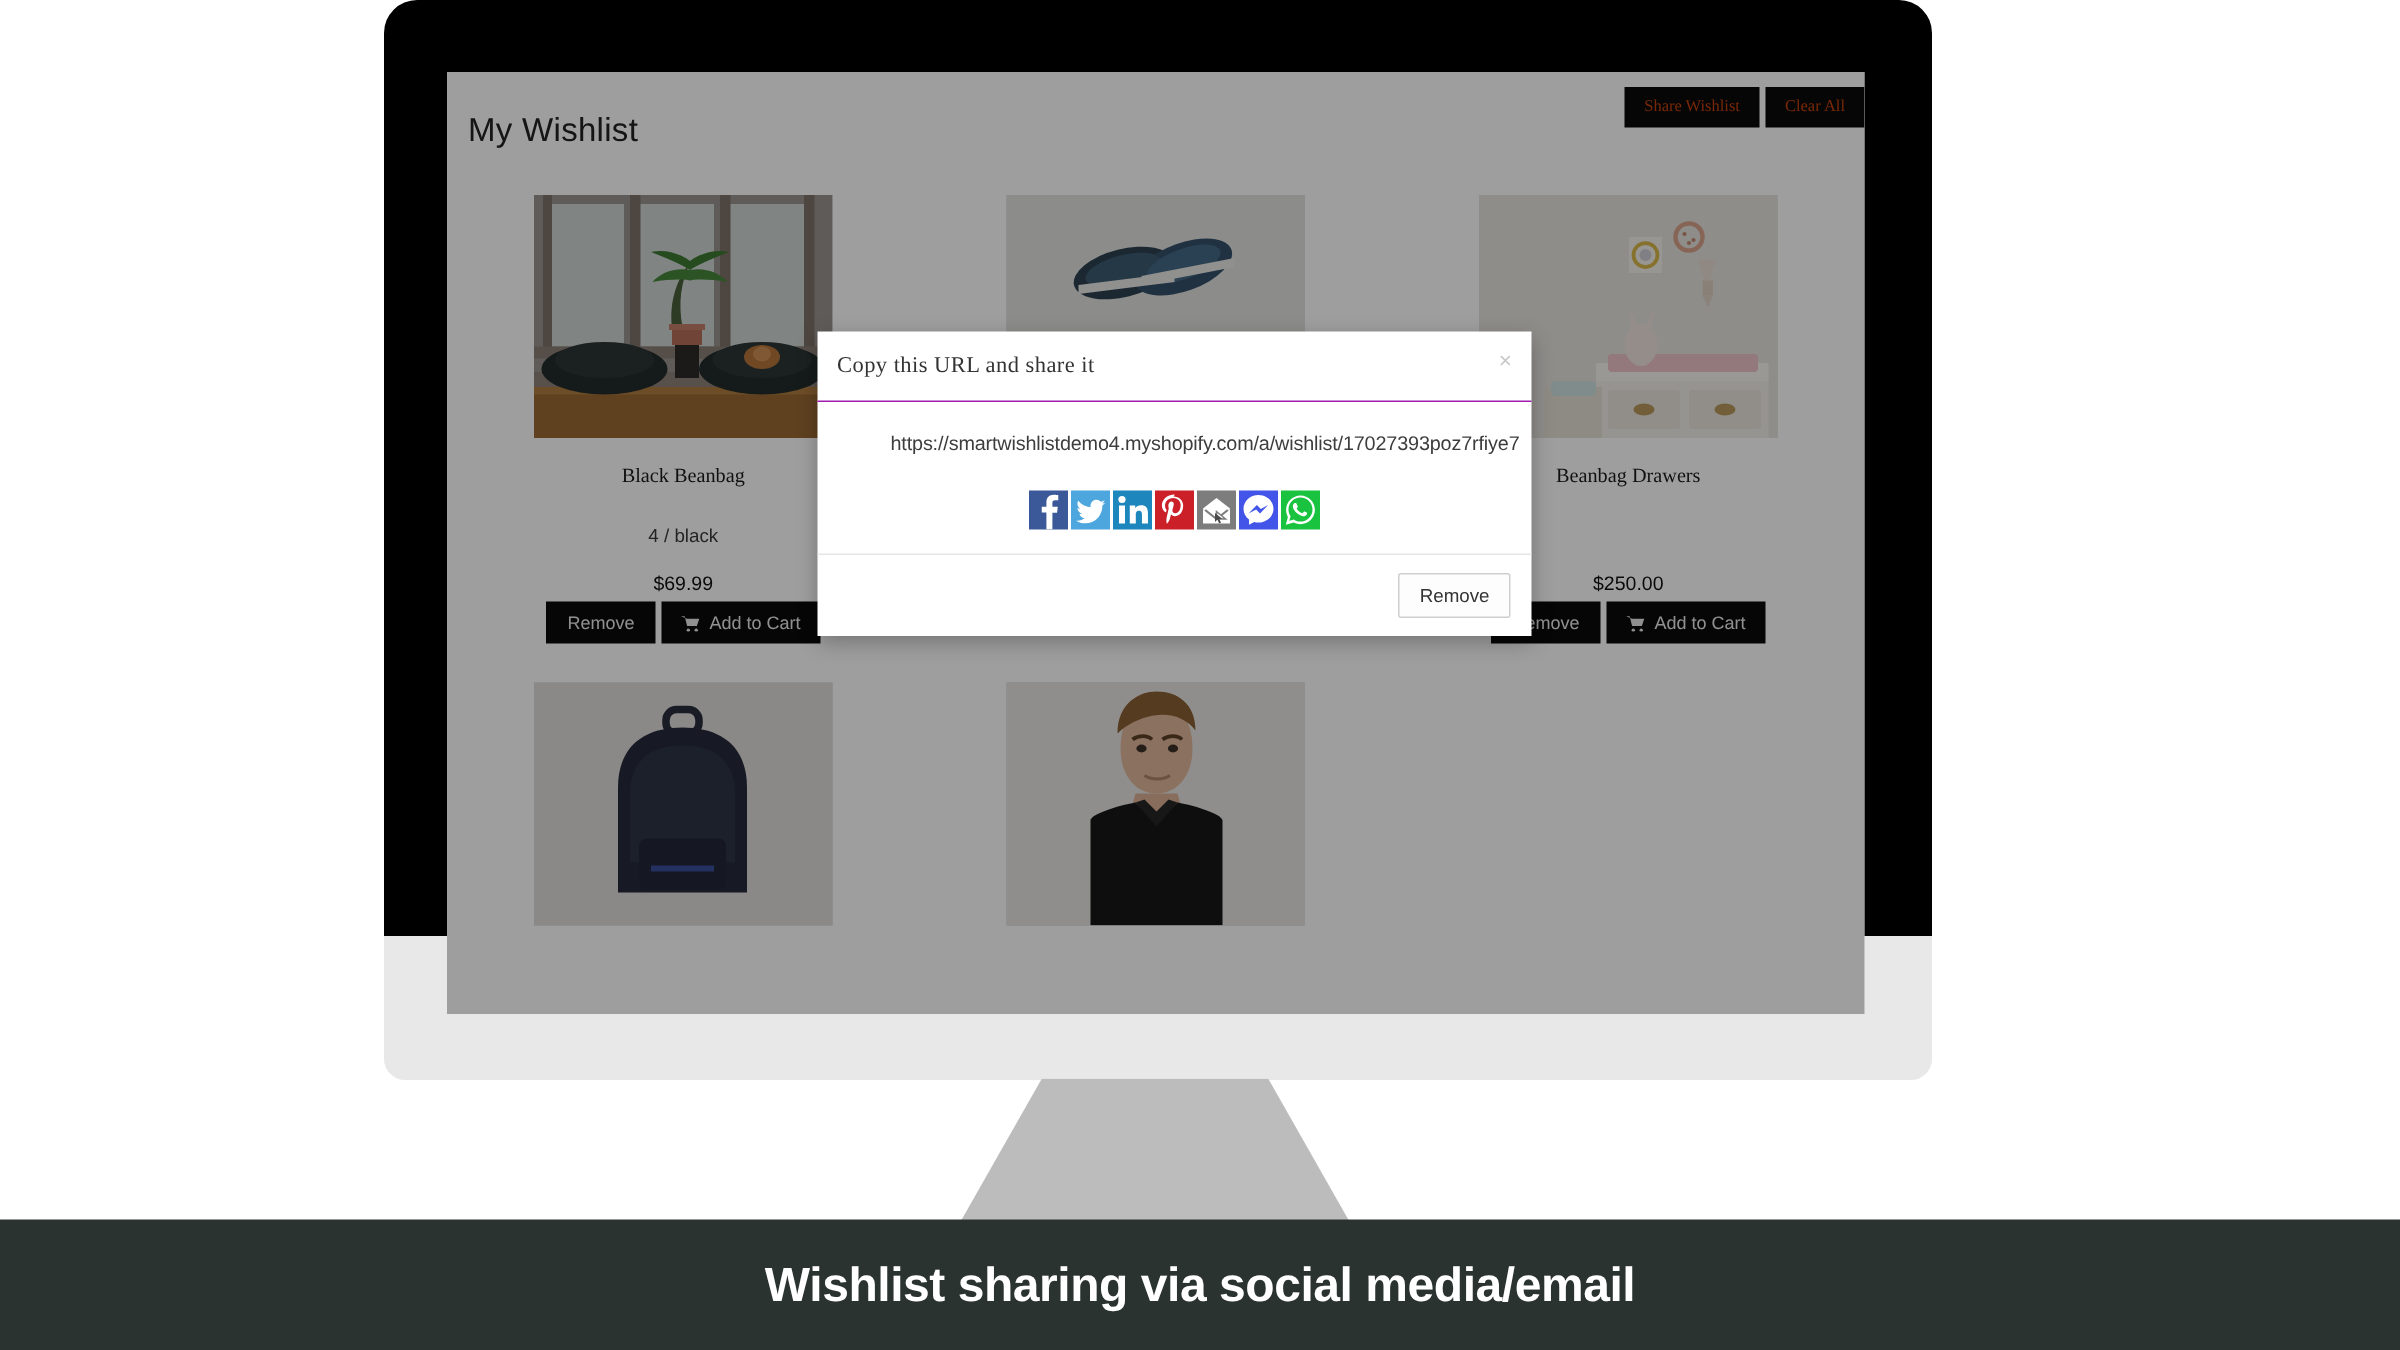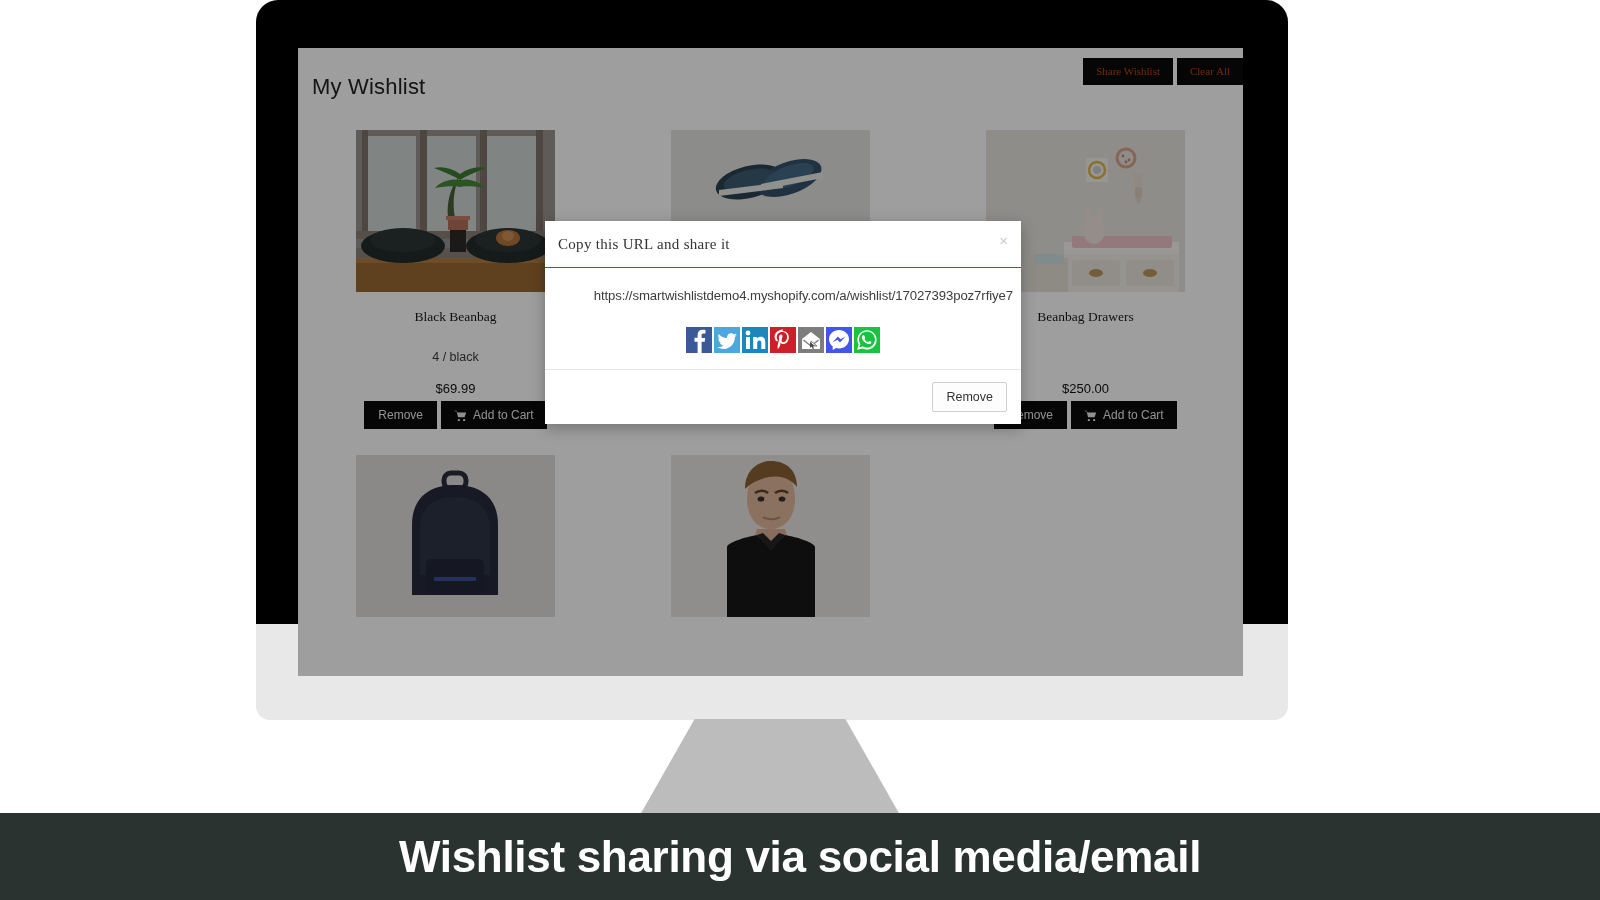--- a/index.html
+++ b/index.html
@@ -143,21 +143,21 @@
     font-family:"Liberation Sans", sans-serif;
   }
 
   
   #caption-bar{
     position:absolute;left:0;top:813px;width:1600px;height:87px;
     background:#2b3330;display:flex;align-items:center;
     justify-content:center;
   }
   #caption-text{
-    color:#ffffff;font-size:44px;font-weight:bold;letter-spacing:-.3px;
+    color:#ffffff;font-size:32px;font-weight:bold;letter-spacing:-.3px;
   }
 </style>
 </head>
 <body>
 
 <div id="monitor-frame"></div>
 <div id="monitor-base"></div>
 <div id="monitor-stand"></div>
 
 <div id="screen">

